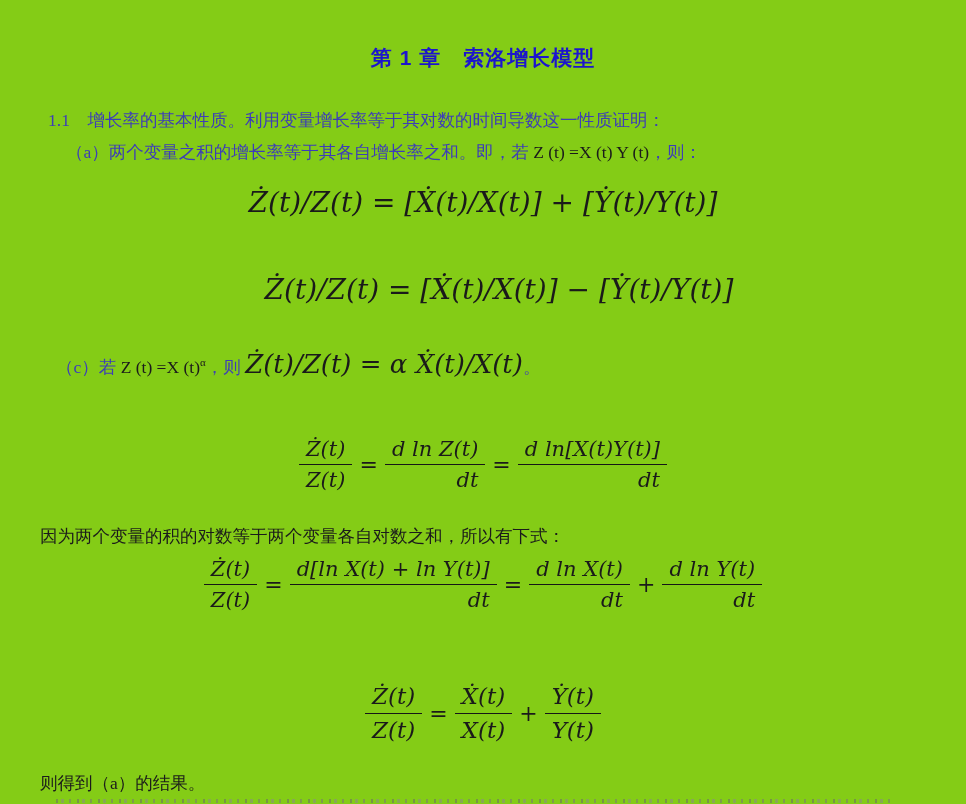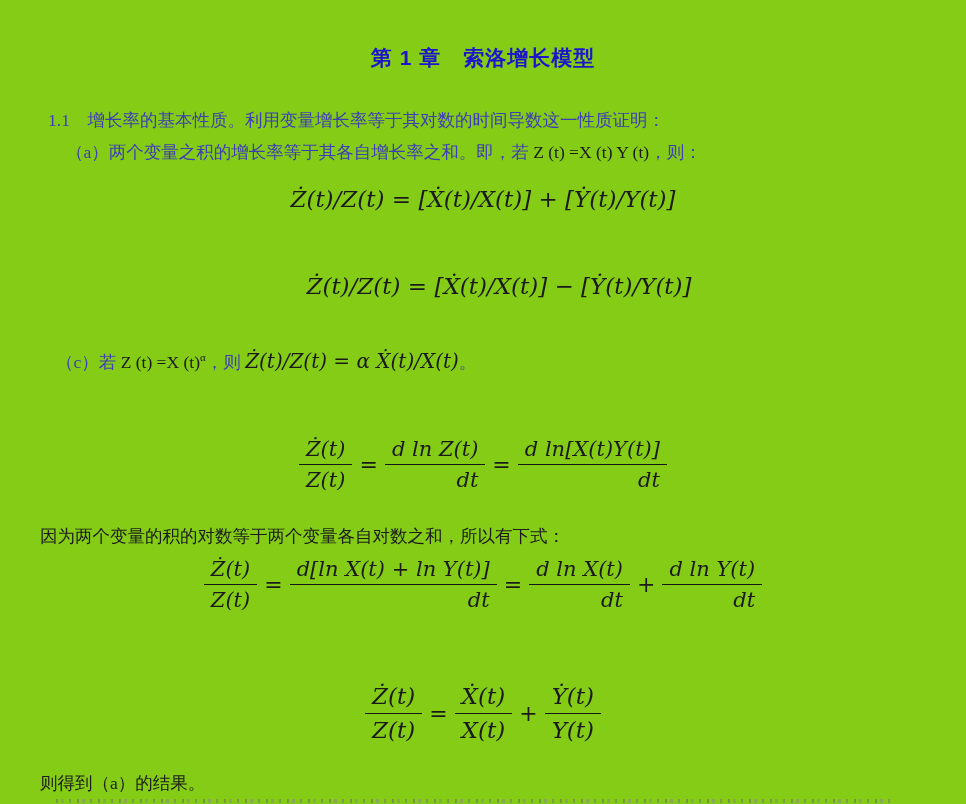--- a/index.html
+++ b/index.html
@@ -24,27 +24,27 @@
   .latin{color:#1b1b1b;font-family:"Liberation Serif","DejaVu Serif",serif;}
   sup.alpha{font-size:11px;color:#1b1b1b;vertical-align:super;line-height:0;}
   
   .math{
     font-family:"DejaVu Serif","Liberation Serif",serif;
     font-style:italic;color:#1a1a1a;
   }
   .eqrow{
     left:0;width:100%;
     display:flex;justify-content:center;align-items:center;
-    font-size:23px;
+    font-size:28px;
   }
   .eqrow .op{font-style:normal;padding:0 7px;font-size:22px;}
   .frac{display:inline-flex;flex-direction:column;align-items:flex-end;line-height:1.25;}
   .frac .num{border-bottom:1.6px solid #161616;padding:0 7px 2px 7px;}
   .frac .den{padding:2px 7px 0 7px;}
-  .inline-eq{font-size:20px;}
+  .inline-eq{font-size:26px;}
   .cutoff{
     height:4px;overflow:hidden;opacity:.55;
     background:repeating-linear-gradient(90deg,
       #6a6a6a 0 2px, transparent 2px 5px,
       #8a8a8a 5px 8px, transparent 8px 13px,
       #777 13px 15px, transparent 15px 21px);
   }
 </style>
 </head>
 <body>

